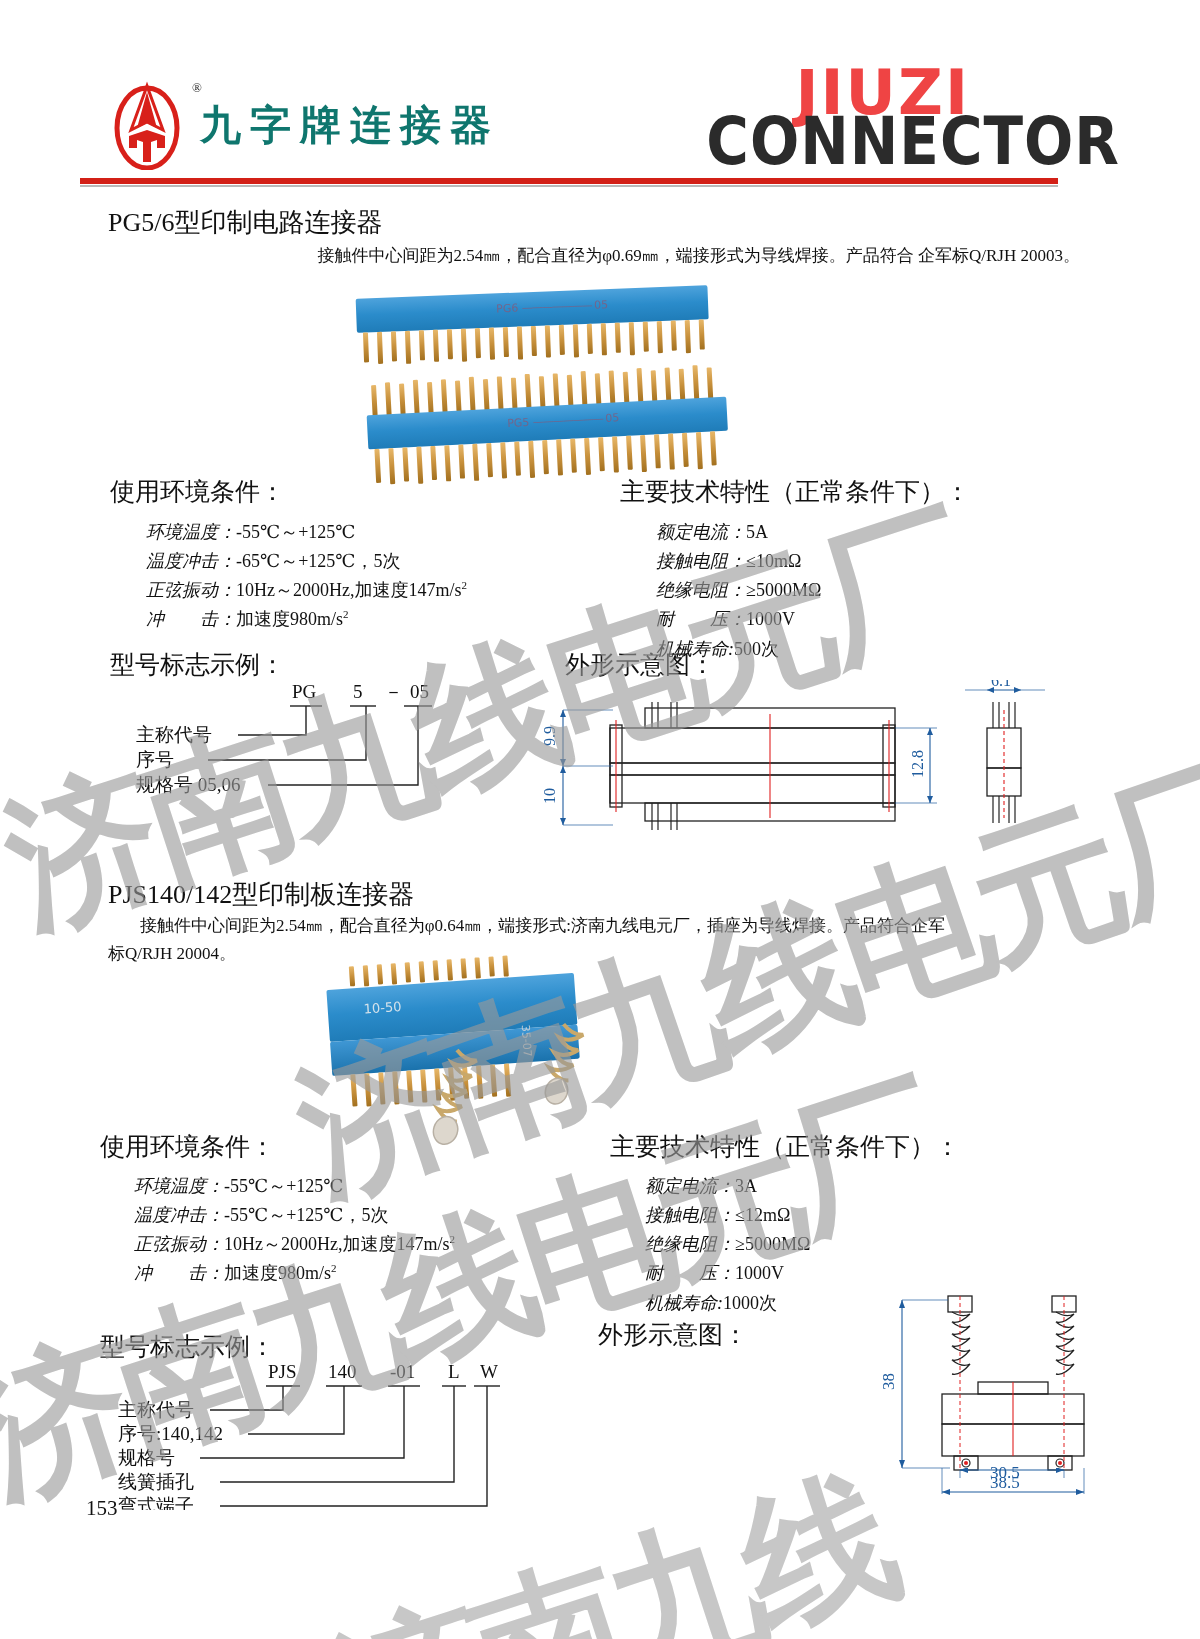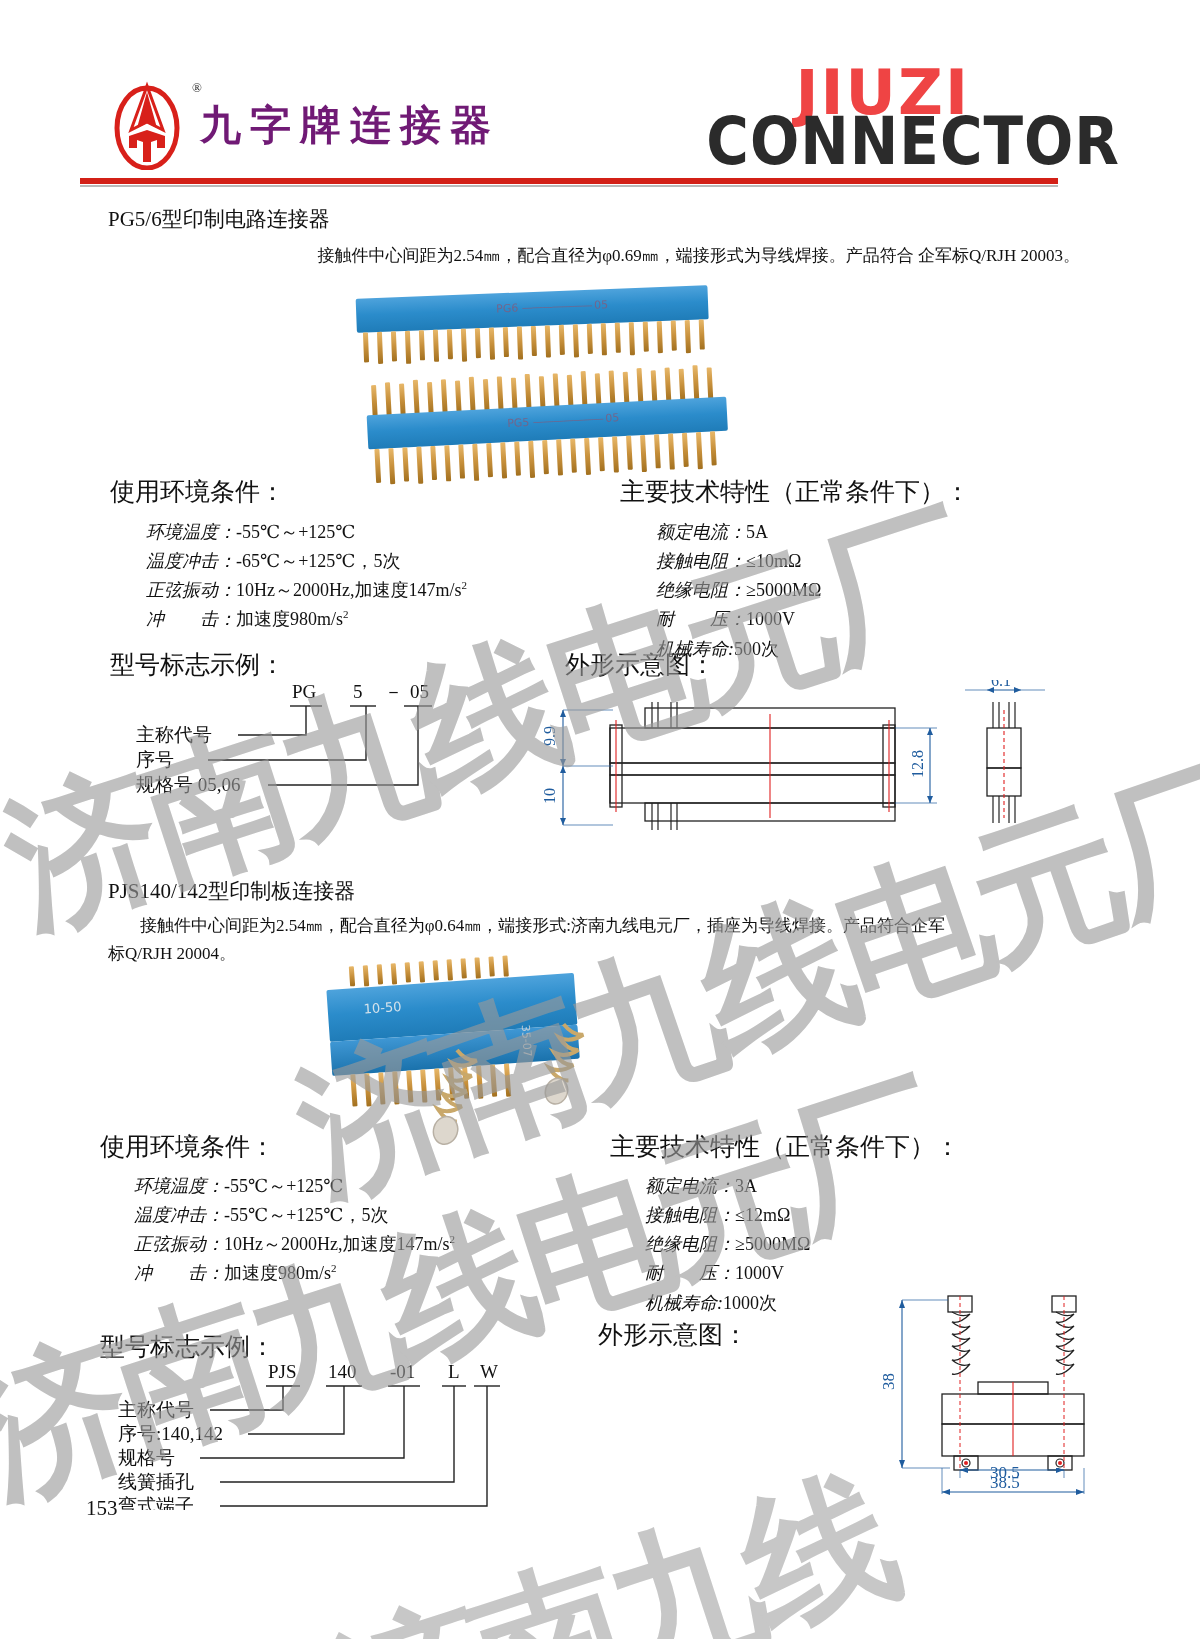--- a/index.html
+++ b/index.html
@@ -26,41 +26,41 @@
   }
 
   
   .header { position: absolute; left: 80px; top: 70px; width: 1040px; height: 120px; }
   .logo-mark {
     position: absolute; left: 25px; top: 8px; width: 84px; height: 92px;
   }
   .brand-cn {
     position: absolute; left: 120px; top: 28px;
     font-family: "DejaVu Sans", sans-serif;
-    font-weight: bold; font-size: 41px; letter-spacing: 9px; color: #701a75;
+    font-weight: bold; font-size: 41px; letter-spacing: 9px; color: #0f766e;
   }
   .brand-en-1 {
     position: absolute; right: 150px; top: -14px;
     font-family: "DejaVu Sans", sans-serif; font-weight: bold;
     font-size: 62px; letter-spacing: 2px; color: #ef4444;
   }
   .brand-en-2 {
     position: absolute; right: 0px; top: 38px;
     font-family: "DejaVu Sans", sans-serif; font-weight: bold;
     font-size: 58px; letter-spacing: 1px; color: #2b2b2b;
     transform: scaleY(1.12);
   }
   .rule-red { position: absolute; left: 80px; top: 178px; width: 978px; height: 6px; background: #d32017; }
   .rule-gray { position: absolute; left: 80px; top: 185px; width: 978px; height: 2px; background: #b9b9b9; }
 
   
   .sec-title {
     position: absolute;
     font-family: "Liberation Serif", serif;
-    font-size: 21px; color: #111; white-space: nowrap;
+    font-size: 26px; color: #111; white-space: nowrap;
   }
   .sec-desc {
     position: absolute;
     font-size: 17px; color: #111; line-height: 1.55;
   }
   .sub-head {
     position: absolute;
     font-size: 25px; color: #111; white-space: nowrap;
   }
   .spec-list { position: absolute; font-size: 18px; color: #111; line-height: 1.62; }

